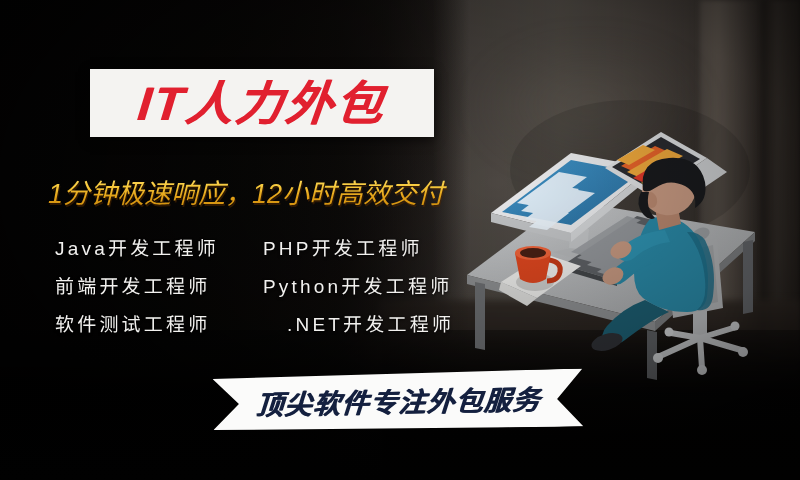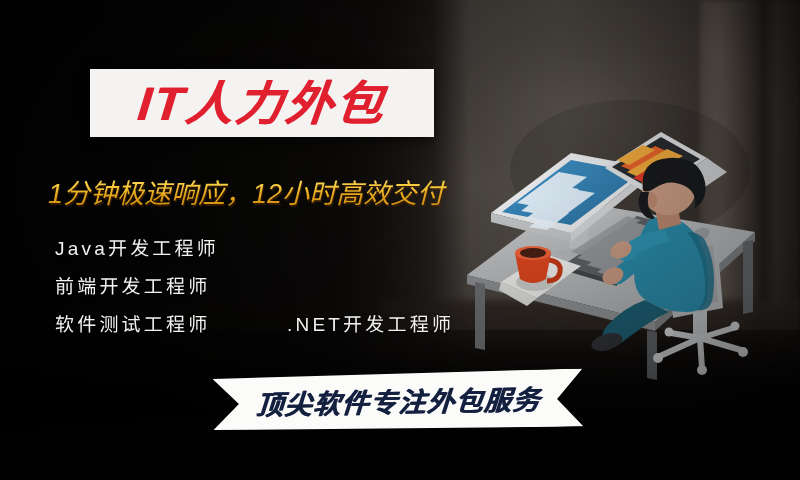--- a/index.html
+++ b/index.html
@@ -300,23 +300,25 @@
 
   <div class="title-banner no-select">
     <div class="title-text">IT人力外包</div>
   </div>
 
   <div class="subtitle no-select">1分钟极速响应，12小时高效交付</div>
 
   <div class="joblist no-select">
     <div class="job-row">
       <div class="job-cell col-a">Java开发工程师</div>
+      <div class="job-cell col-b">PHP开发工程师</div>
     </div>
     <div class="job-row">
       <div class="job-cell col-a">前端开发工程师</div>
+      <div class="job-cell col-b">Python开发工程师</div>
     </div>
     <div class="job-row">
       <div class="job-cell col-b">软件测试工程师</div>
       <div class="job-cell col-a">.NET开发工程师</div>
     </div>
   </div>
 
   <div class="ribbon no-select">
     <div class="ribbon-shape"></div>
     <div class="ribbon-inner">

